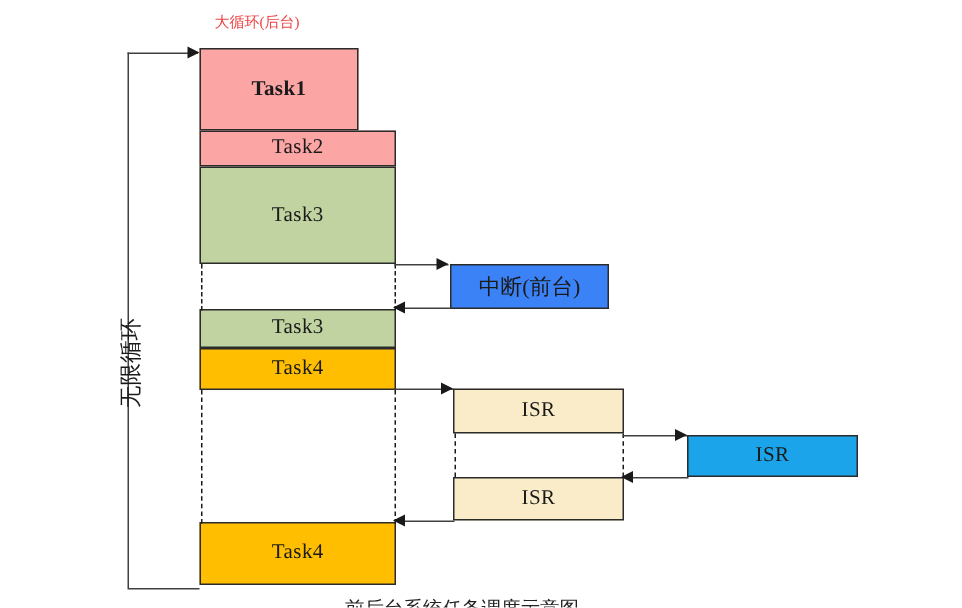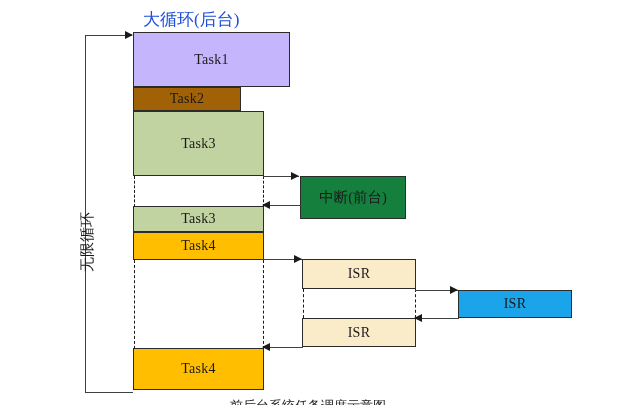--- a/index.html
+++ b/index.html
@@ -21,22 +21,22 @@
     font-size:14px;
     color:#1a1a1a;
     letter-spacing:.3px;
     white-space:nowrap;
   }
   .box.cjk{font-size:14.5px;letter-spacing:0;}
 
   
   .label{
     position:absolute;
-    font-size:17px;
-    color:#1d4ed8;
+    font-size:10px;
+    color:#ef4444;
     white-space:nowrap;
   }
   .vlabel{
     position:absolute;
     font-size:15px;
     color:#1a1a1a;
     white-space:nowrap;
     transform-origin:0 0;
     transform:rotate(-90deg);
   }
@@ -74,42 +74,42 @@
 
   <div class="label" style="left:143px;top:8px;">大循环(后台)</div>
 
   <div class="vline" style="left:85px;top:35px;height:357px;"></div>
   <div class="hline" style="left:85px;top:35px;width:47px;"></div>
   <div class="arrow-r" style="left:125px;top:30.5px;"></div>
   <div class="hline" style="left:85px;top:392px;width:48px;"></div>
 
   <div class="vlabel" style="left:78px;top:272px;">无限循环</div>
 
-  <div class="box" style="left:133px;top:32px;width:157px;height:55px;background:#c4b5fd;">Task1</div>
+  <div class="box" style="left:133px;top:32px;width:106px;height:55px;background:#fca5a5;font-weight:bold;">Task1</div>
 
-  <div class="box" style="left:133px;top:87px;width:108px;height:24px;background:#a16207;">Task2</div>
+  <div class="box" style="left:133px;top:87px;width:131px;height:24px;background:#fca5a5;">Task2</div>
 
   <div class="box" style="left:133px;top:111px;width:131px;height:65px;background:#c0d3a0;">Task3</div>
 
   <div class="box" style="left:133px;top:206px;width:131px;height:26px;background:#c0d3a0;">Task3</div>
 
   <div class="box" style="left:133px;top:232px;width:131px;height:28px;background:#ffbf00;">Task4</div>
 
   <div class="box" style="left:133px;top:348px;width:131px;height:42px;background:#ffbf00;">Task4</div>
 
   <div class="dashv" style="left:134px;top:176px;height:31px;"></div>
   <div class="dashv" style="left:263px;top:176px;height:31px;"></div>
 
   <div class="dashv" style="left:134px;top:260px;height:89px;"></div>
   <div class="dashv" style="left:263px;top:260px;height:89px;"></div>
 
   <div class="hline" style="left:263px;top:176px;width:36px;"></div>
   <div class="arrow-r" style="left:291px;top:171.5px;"></div>
 
-  <div class="box cjk" style="left:300px;top:176px;width:106px;height:43px;background:#15803d;">中断(前台)</div>
+  <div class="box cjk" style="left:300px;top:176px;width:106px;height:30px;background:#3b82f6;">中断(前台)</div>
 
   <div class="hline" style="left:265px;top:205px;width:36px;"></div>
   <div class="arrow-l" style="left:262px;top:200.5px;"></div>
 
   <div class="hline" style="left:263px;top:259px;width:40px;"></div>
   <div class="arrow-r" style="left:294px;top:254.5px;"></div>
 
   <div class="box" style="left:302px;top:259px;width:114px;height:30px;background:#faecc8;">ISR</div>
 
   <div class="box" style="left:302px;top:318px;width:114px;height:29px;background:#faecc8;">ISR</div>

